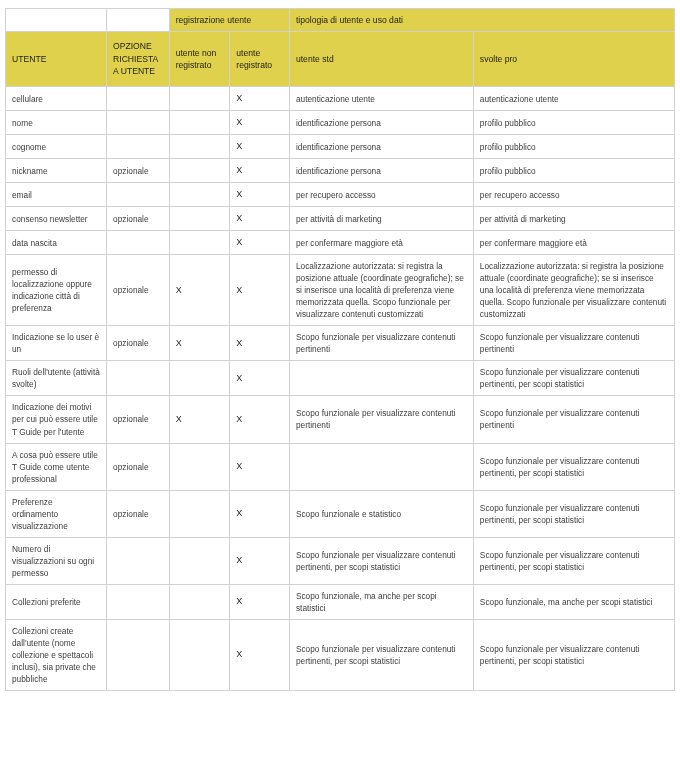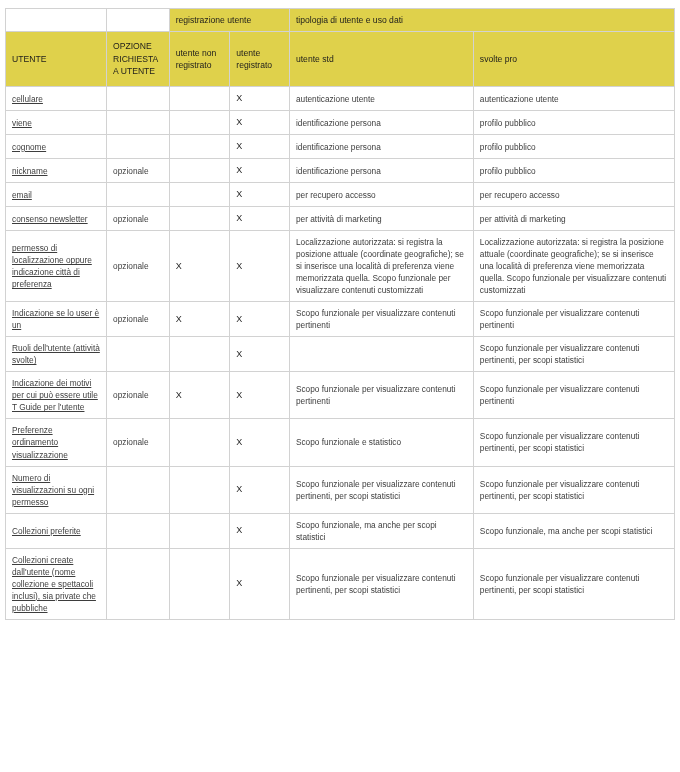--- a/index.html
+++ b/index.html
@@ -56,21 +56,21 @@
     font-size: 8.6px;
   }
   tr.hdr-sub td.hdr-yellow {
     height: 44px;
     font-size: 8.6px;
   }
   td.hdr-left {
     text-align: left;
   }
   
-  td.c-name   { width: 100px; text-decoration: underline; }
+  td.c-name   { width: 100px; }
   td.c-option { width: 62px; }
   td.c-nonreg { width: 60px; text-align: center; }
   td.c-reg    { width: 59px; text-align: center; }
   td.c-std    { width: 182px; }
   td.c-pro    { width: 199px; }
   td.mark {
     text-align: center;
     font-weight: bold;
     color: #262626;
     font-size: 9px;
@@ -114,21 +114,21 @@
     <tbody id="table-body">
         <tr>
           <td class="c-name">cellulare</td>
           <td class="c-option"></td>
           <td class="c-nonreg"></td>
           <td class="c-reg mark">X</td>
           <td class="c-std">autenticazione utente</td>
           <td class="c-pro">autenticazione utente</td>
         </tr>
         <tr>
-          <td class="c-name">viene</td>
+          <td class="c-name">nome</td>
           <td class="c-option"></td>
           <td class="c-nonreg"></td>
           <td class="c-reg mark">X</td>
           <td class="c-std">identificazione persona</td>
           <td class="c-pro">profilo pubblico</td>
         </tr>
         <tr>
           <td class="c-name">cognome</td>
           <td class="c-option"></td>
           <td class="c-nonreg"></td>
@@ -154,20 +154,28 @@
         </tr>
         <tr>
           <td class="c-name">consenso newsletter</td>
           <td class="c-option">opzionale</td>
           <td class="c-nonreg"></td>
           <td class="c-reg mark">X</td>
           <td class="c-std">per attività di marketing</td>
           <td class="c-pro">per attività di marketing</td>
         </tr>
         <tr>
+          <td class="c-name">data nascita</td>
+          <td class="c-option"></td>
+          <td class="c-nonreg"></td>
+          <td class="c-reg mark">X</td>
+          <td class="c-std">per confermare maggiore età</td>
+          <td class="c-pro">per confermare maggiore età</td>
+        </tr>
+        <tr>
           <td class="c-name">permesso di localizzazione oppure indicazione città di preferenza</td>
           <td class="c-option">opzionale</td>
           <td class="c-nonreg mark">X</td>
           <td class="c-reg mark">X</td>
           <td class="c-std">Localizzazione autorizzata: si registra la posizione attuale (coordinate geografiche); se si inserisce una località di preferenza viene memorizzata quella. Scopo funzionale per visualizzare contenuti customizzati</td>
           <td class="c-pro">Localizzazione autorizzata: si registra la posizione attuale (coordinate geografiche); se si inserisce una località di preferenza viene memorizzata quella. Scopo funzionale per visualizzare contenuti customizzati</td>
         </tr>
         <tr>
           <td class="c-name">Indicazione se lo user è un</td>
           <td class="c-option">opzionale</td>
@@ -184,20 +192,28 @@
           <td class="c-std"></td>
           <td class="c-pro">Scopo funzionale per visualizzare contenuti pertinenti, per scopi statistici</td>
         </tr>
         <tr>
           <td class="c-name">Indicazione dei motivi per cui può essere utile T Guide per l'utente</td>
           <td class="c-option">opzionale</td>
           <td class="c-nonreg mark">X</td>
           <td class="c-reg mark">X</td>
           <td class="c-std">Scopo funzionale per visualizzare contenuti pertinenti</td>
           <td class="c-pro">Scopo funzionale per visualizzare contenuti pertinenti</td>
+        </tr>
+        <tr>
+          <td class="c-name">A cosa può essere utile T Guide come utente professional</td>
+          <td class="c-option">opzionale</td>
+          <td class="c-nonreg"></td>
+          <td class="c-reg mark">X</td>
+          <td class="c-std"></td>
+          <td class="c-pro">Scopo funzionale per visualizzare contenuti pertinenti, per scopi statistici</td>
         </tr>
         <tr>
           <td class="c-name">Preferenze ordinamento visualizzazione</td>
           <td class="c-option">opzionale</td>
           <td class="c-nonreg"></td>
           <td class="c-reg mark">X</td>
           <td class="c-std">Scopo funzionale e statistico</td>
           <td class="c-pro">Scopo funzionale per visualizzare contenuti pertinenti, per scopi statistici</td>
         </tr>
         <tr>

